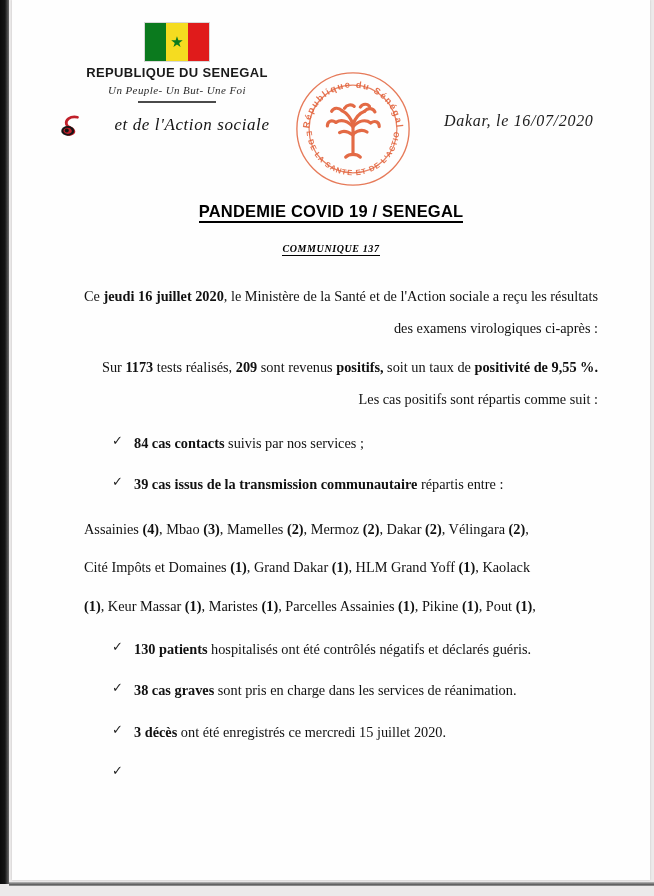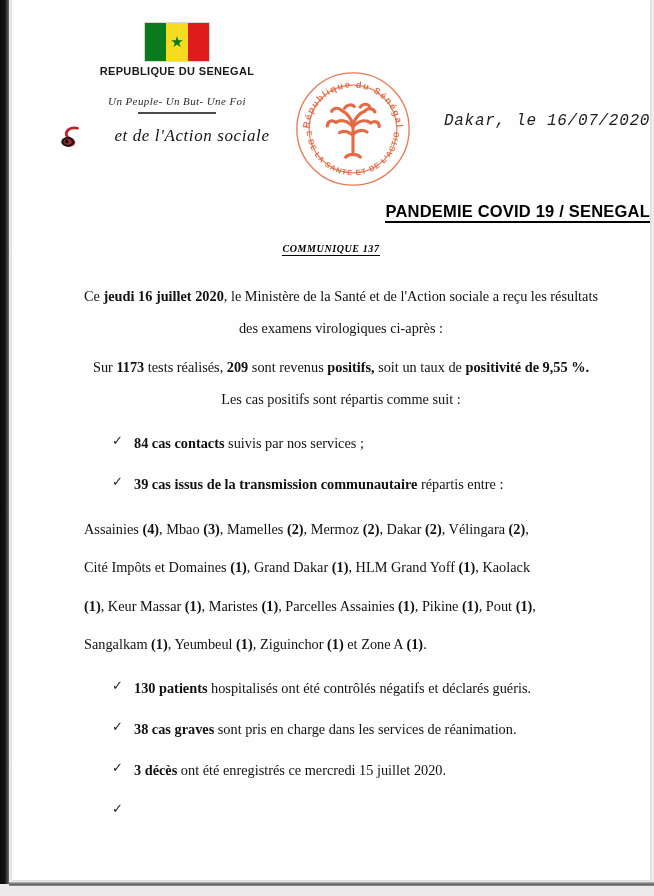--- a/index.html
+++ b/index.html
@@ -72,24 +72,24 @@
     position: absolute;
     left: 50%; top: 50%;
     transform: translate(-50%, -50%);
     color: #0b7a1e;
     font-size: 15px;
     line-height: 1;
   }
   .republic-line {
     font-family: "Liberation Sans", "DejaVu Sans", sans-serif;
     font-weight: bold;
-    font-size: 11px;
+    font-size: 13px;
     letter-spacing: .35px;
     color: #1a1a1a;
-    margin-bottom: 18px;
+    margin-bottom: 4px;
   }
   .motto-line {
     font-family: "Liberation Serif", serif;
     font-style: italic;
     font-size: 11px;
     color: #2a2a2a;
     letter-spacing: .4px;
     margin-bottom: 5px;
   }
   .rule {
@@ -124,31 +124,31 @@
     position: absolute;
     left: 278px;
     top: 68px;
     width: 126px;
     height: 122px;
   }
   .date-line {
     position: absolute;
     left: 432px;
     top: 112px;
-    font-family: Liberation Mono, monospace;
+    font-family: Liberation Serif, serif;
     font-style: italic;
     font-size: 16px;
     color: #1d1d1d;
     letter-spacing: .7px;
     white-space: nowrap;
   }
 
   
   .doc-title {
-    text-align: right;
+    text-align: center;
     font-family: "Liberation Sans", "DejaVu Sans", sans-serif;
     font-weight: bold;
     font-size: 16.5px;
     letter-spacing: .2px;
     color: #000;
     margin-top: 22px;
   }
   .doc-title span { border-bottom: 2px solid #000; padding-bottom: 1px; }
   .doc-subtitle {
     text-align: center;
@@ -165,21 +165,21 @@
   
   .body-copy {
     padding: 0 52px 0 72px;
     margin-top: 26px;
     color: #111;
     font-size: 14.3px;
   }
   p.para {
     margin: 0 0 7px 0;
     line-height: 2.25;
-    text-align: center;
+    text-align: right;
   }
   p.para b { font-weight: bold; }
 
   ul.bullets {
     list-style: none;
     margin: 16px 0 0 0;
     padding: 0 0 0 28px;
   }
   ul.bullets li {
     position: relative;
@@ -304,21 +304,20 @@
       </li>
     </ul>
 
     <div class="locality-block">
       <p><span>Assainies </span><b>(4)</b><span>, Mbao </span><b>(3)</b><span>, Mamelles </span><b>(2)</b><span>, Mermoz </span><b>(2)</b><span>, Dakar </span><b>(2)</b><span>, Vélingara </span><b>(2)</b><span>,</span></p>
 
       <p><span>Cité Impôts et Domaines </span><b>(1)</b><span>, Grand Dakar </span><b>(1)</b><span>, HLM Grand Yoff </span><b>(1)</b><span>, Kaolack</span></p>
 
       <p><b>(1)</b><span>, Keur Massar </span><b>(1)</b><span>, Maristes </span><b>(1)</b><span>, Parcelles Assainies </span><b>(1)</b><span>, Pikine </span><b>(1)</b><span>, Pout </span><b>(1)</b><span>,</span></p>
 
-      <p><span>Sangalkam </span><b>(1)</b><span>, Yeumbeul </span><b>(1)</b><span>, Ziguinchor </span><b>(1)</b><span> et Zone A </span><b>(1)</b><span>.</span></p>
     </div>
 
     <ul class="bullets">
       <li>
         <span class="check">✓</span>
         <b>130 patients</b><span> hospitalisés ont été contrôlés négatifs et déclarés guéris.</span>
       </li>
       <li>
         <span class="check">✓</span>
         <b>38 cas graves</b><span> sont pris en charge dans les services de réanimation.</span>

